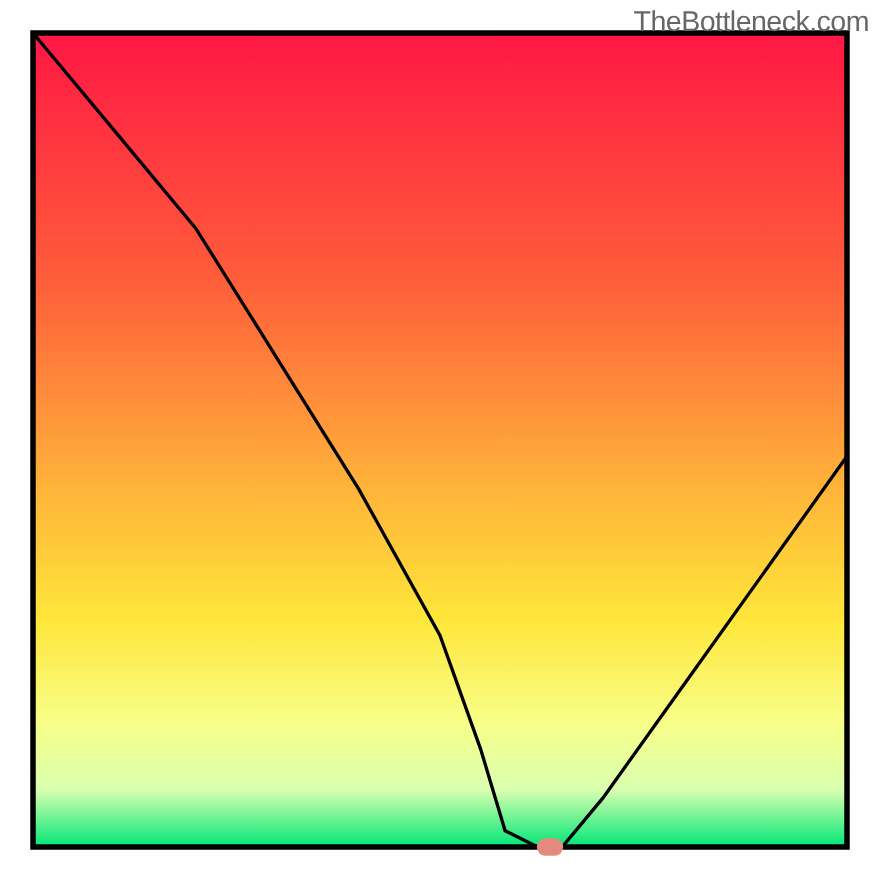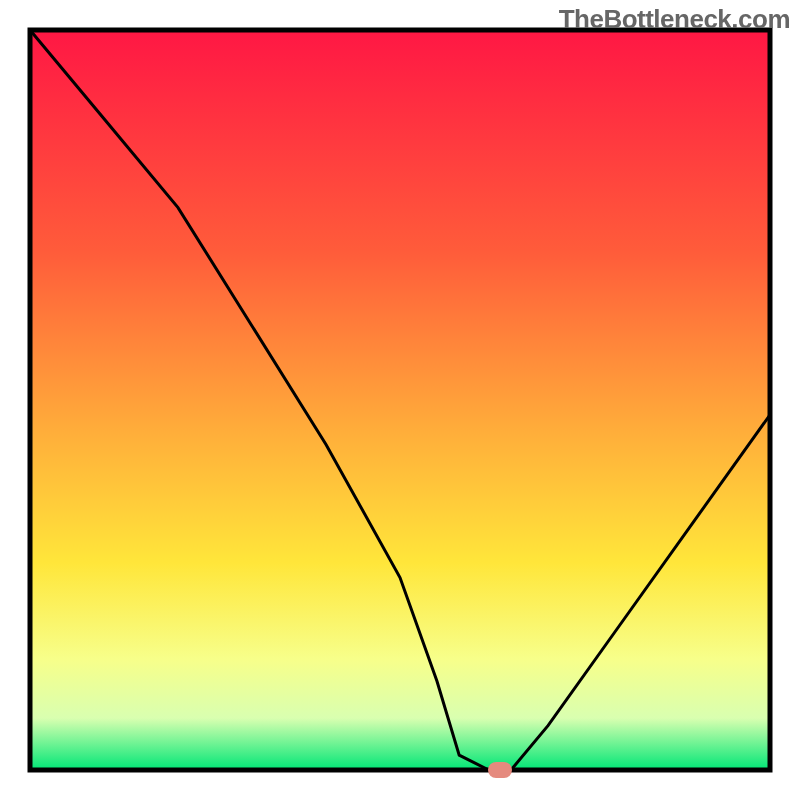--- a/index.html
+++ b/index.html
@@ -14,21 +14,21 @@
     position: relative;
     width: 800px;
     height: 800px;
   }
   .watermark {
     position: absolute;
     top: 4px;
     right: 10px;
     color: #666666;
     font-size: 26px;
-    font-weight: 700;
+    font-weight: 400;
     z-index: 10;
     letter-spacing: -0.5px;
   }
   svg.chart {
     position: absolute;
     top: 0;
     left: 0;
     width: 800px;
     height: 800px;
     display: block;

